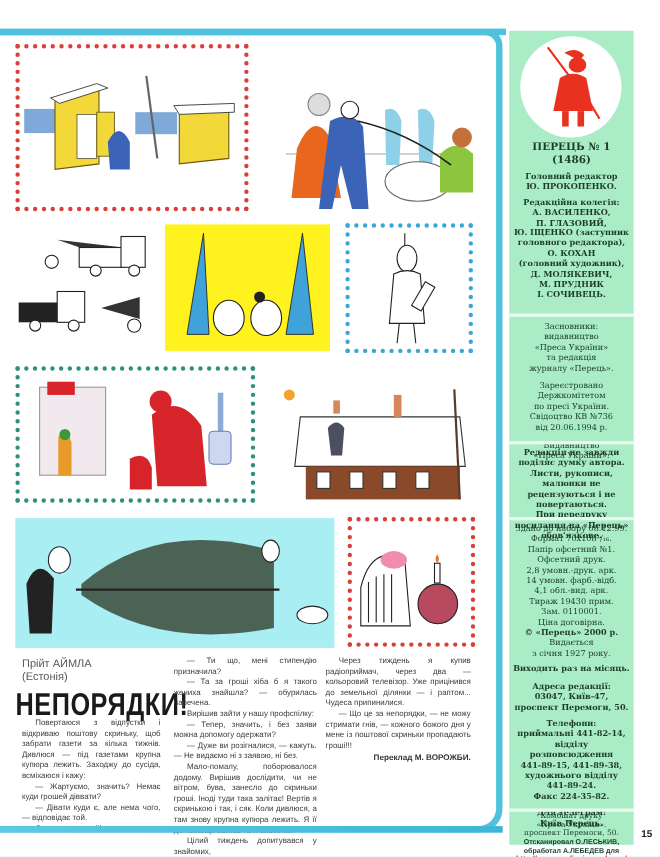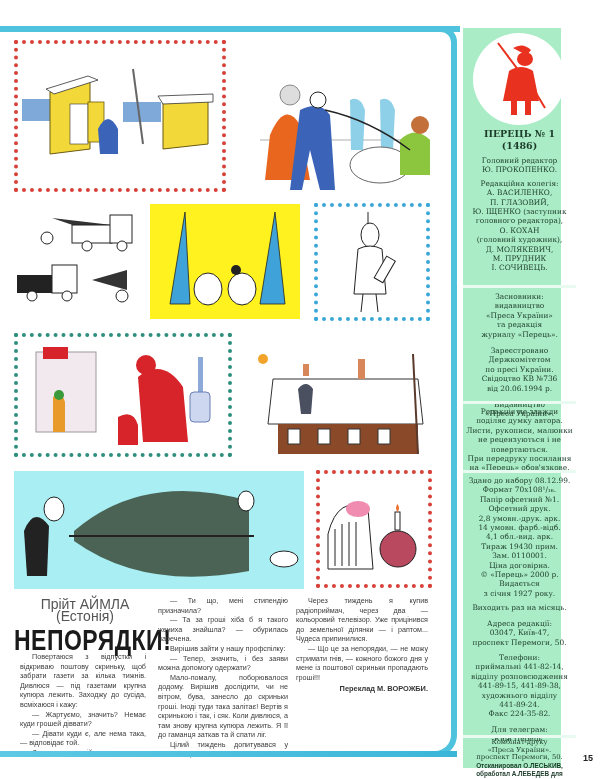--- a/index.html
+++ b/index.html
@@ -6,32 +6,32 @@
   body { width:600px; height:779px; background:#ffffff; position:relative; overflow:hidden; font-family:"Liberation Sans", sans-serif; }
   .frame { position:absolute; left:-10px; top:26px; width:467px; height:731px; border:6px solid #4fc3dd; border-left:none; border-radius:0 16px 22px 0; box-sizing:border-box; }
   .topbar { position:absolute; left:0; top:26px; width:460px; height:6px; background:#4fc3dd; }
   .bottombar { position:absolute; left:0; top:751px; width:457px; height:6px; background:linear-gradient(90deg,#5ec9e4,#3bb6d8); }
 
   .panel { position:absolute; box-sizing:border-box; overflow:hidden; }
   .dots-red { border:4px dotted #d8403a; }
   .dots-blue { border:4px dotted #3aa7d8; }
   .dots-green { border:4px dotted #2e8f7c; }
 
-  .sidebar { position:absolute; left:463px; top:28px; width:98px; height:740px; background:#a9ecc5; box-sizing:border-box; }
+  .sidebar { position:absolute; left:463px; top:28px; width:113px; height:740px; background:#a9ecc5; box-sizing:border-box; }
   .mascot-circle { position:absolute; left:10px; top:5px; width:92px; height:92px; border-radius:50%; background:#ffffff; }
   .side-sect { position:absolute; left:0; width:113px; text-align:center; font-family:"DejaVu Serif", serif; color:#1d3b2a; font-size:7.4px; line-height:9.4px; box-sizing:border-box; padding:0 3px; }
   .side-div { position:absolute; left:0; width:113px; height:3px; background:#e9fbf0; }
   .side-title { font-size:9.5px; font-weight:bold; line-height:12px; }
-  .b { font-weight:normal; }
+  .b { font-weight:bold; }
   .url { color:#d0211c; font-family:"Liberation Sans", sans-serif; font-weight:bold; font-size:6.8px; }
   .scan { font-family:"Liberation Sans", sans-serif; font-weight:bold; font-size:6.4px; line-height:8px; }
 
   .article { position:absolute; top:596px; font-size:7.2px; line-height:9.6px; color:#3b3b3b; text-align:justify; }
   .article p { margin:0; text-indent:12px; }
-  .author { position:absolute; left:20px; top:598px; width:130px; text-align:center; font-size:14px; color:#555; line-height:12px; }
+  .author { position:absolute; left:20px; top:598px; width:130px; font-size:10px; color:#555; line-height:12px; }
   .headline { position:absolute; left:14px; top:624px; width:146px; text-align:center; font-family:"Liberation Sans", sans-serif; font-weight:bold; font-size:23px; letter-spacing:0.5px; color:#1a1a1a; transform:scaleY(1.25); transform-origin:top; }
   .translator { text-align:right; font-weight:bold; color:#333; font-size:7.4px; margin-top:2px; }
   .pagenum { position:absolute; left:583px; top:753px; font-size:9px; font-weight:bold; color:#222; }
 </style>
 </head>
 <body>
 
 <div class="topbar"></div>
 <div class="frame"></div>
 
@@ -161,28 +161,29 @@
 
 <div class="author">
   <div>Прійт АЙМЛА</div>
   <div>(Естонія)</div>
 </div>
 <div class="headline">НЕПОРЯДКИ!</div>
 
 <div class="article" style="left:20px;top:652px;width:126px;">
   <p>Повертаюся з відпустки і відкриваю поштову скриньку, щоб забрати газети за кілька тижнів. Дивлюся — під газетами крупна купюра лежить. Заходжу до сусіда, всміхаюся і кажу:</p>
   <p>— Жартуємо, значить? Немає куди грошей діввати?</p>
-  <p>— Дівати куди є, але нема така, — відповідає той.</p>
+  <p>— Дівати куди є, але нема чого, — відповідає той.</p>
   <p>Дзвоню нареченій:</p>
 </div>
 <div class="article" style="left:158px;top:596px;width:130px;">
   <p>— Ти що, мені стипендію призначила?</p>
   <p>— Та за гроші хіба б я такого жениха знайшла? — обурилась наречена.</p>
   <p>Вирішив зайти у нашу профспілку:</p>
   <p>— Тепер, значить, і без заяви можна допомогу одержати?</p>
+  <p>— Дуже ви розігналися, — кажуть. — Не видаємо ні з заявою, ні без.</p>
   <p>Мало-помалу, поборювалося додому. Вирішив дослідити, чи не вітром, бува, занесло до скриньки гроші. Іноді туди така залітає! Вертів я скринькою і так, і сяк. Коли дивлюся, а там знову крупна купюра лежить. Я її до гаманця заткав та й спати ліг.</p>
   <p>Цілий тиждень допитувався у знайомих,</p>
 </div>
 <div class="article" style="left:296px;top:596px;width:132px;">
   <p>Через тиждень я купив радіоприймач, через два — кольоровий телевізор. Уже прицінився до земельної ділянки — і раптом... Чудеса припинилися.</p>
   <p>— Що це за непорядки, — не можу стримати гнів, — кожного божого дня у мене із поштової скриньки пропадають гроші!!!</p>
   <div class="translator">Переклад М. ВОРОЖБИ.</div>
 </div>
 
 <div class="bottombar"></div>

